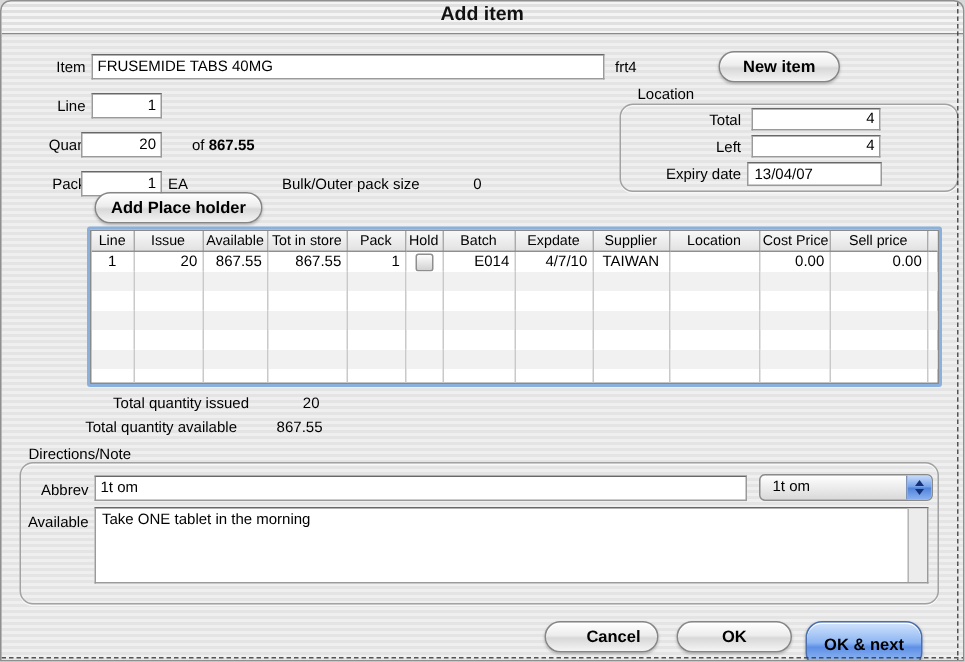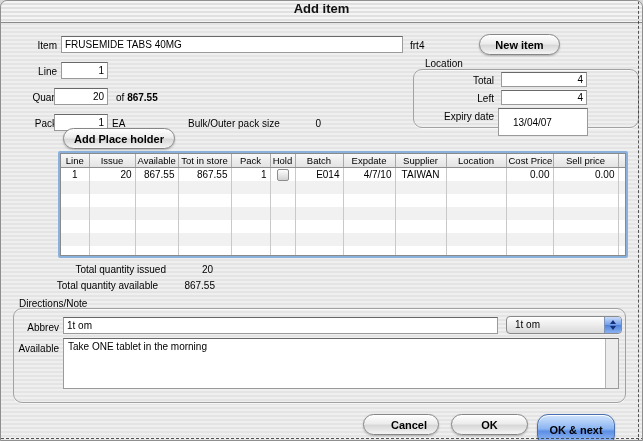--- a/index.html
+++ b/index.html
@@ -65,36 +65,36 @@
   <div class="abs lbl tr" style="left:14px; top:39px; width:42px;">Item</div>
   <input class="abs field" style="left: 60px; top: 35px; width: 342px; height: 17px;" value="FRUSEMIDE TABS 40MG">
   <div class="abs lbl" style="left:409px; top:39px;">frt4</div>
   <div class="abs aqua-btn" style="left:478px; top:33px; width:81px; height:21px;">New item</div>
 
   <div class="abs lbl tr" style="left:14px; top:65px; width:42px;">Line</div>
   <input class="abs field num" style="left: 60px; top: 61px; width: 47px; height: 17px;" value="1">
 
   <div class="abs lbl tr" style="left:14px; top:91px; width:42px;">Quan</div>
   <input class="abs field num" style="left: 53px; top: 87px; width: 54px; height: 17px;" value="20">
-  <div class="abs lbl" style="left:115px; top:91px;"><span>of</span>&nbsp;<b>867.55</b></div>
+  <div class="abs lbl" style="left:127px; top:91px;"><span>of</span>&nbsp;<b>867.55</b></div>
 
   <div class="abs lbl tr" style="left:14px; top:117px; width:42px;">Pack</div>
   <input class="abs field num" style="left: 53px; top: 113px; width: 54px; height: 17px;" value="1">
   <div class="abs lbl" style="left:111px; top:117px;">EA</div>
   <div class="abs lbl" style="left:187px; top:117px;">Bulk/Outer pack size</div>
   <div class="abs lbl tr" style="left:300px; top:117px; width:20px;">0</div>
 
   <div class="abs lbl" style="left:424px; top:57px;">Location</div>
   <div class="abs groupbox" style="left:412px; top:68px; width:226px; height:59px;"></div>
   <div class="abs lbl tr" style="left:420px; top:74px; width:73px;">Total</div>
   <input class="abs field num" style="left: 500px; top: 71px; width: 86px; height: 15px;" value="4">
   <div class="abs lbl tr" style="left:420px; top:92px; width:73px;">Left</div>
   <input class="abs field num" style="left: 500px; top: 89px; width: 86px; height: 15px;" value="4">
   <div class="abs lbl tr" style="left:420px; top:110px; width:73px;">Expiry date</div>
-  <input class="abs field" style="left: 497px; top: 107px; width: 90px; height: 28px; padding-left: 14px;" value="13/04/07">
+  <input class="abs field" style="left: 497px; top: 107px; width: 90px; height: 16px; padding-left: 4px;" value="13/04/07">
 
 
   <div class="abs aqua-btn" style="left:62px; top:127px; width:112px; height:21px;">Add Place holder</div>
 
   <div class="abs tablewrap" style="left:57px; top:150px; width:570px; height:107px;">
     <div class="tableinner">
       <table class="grid">
         <colgroup>
           <col style="width:28px">
             <col style="width:46px">

